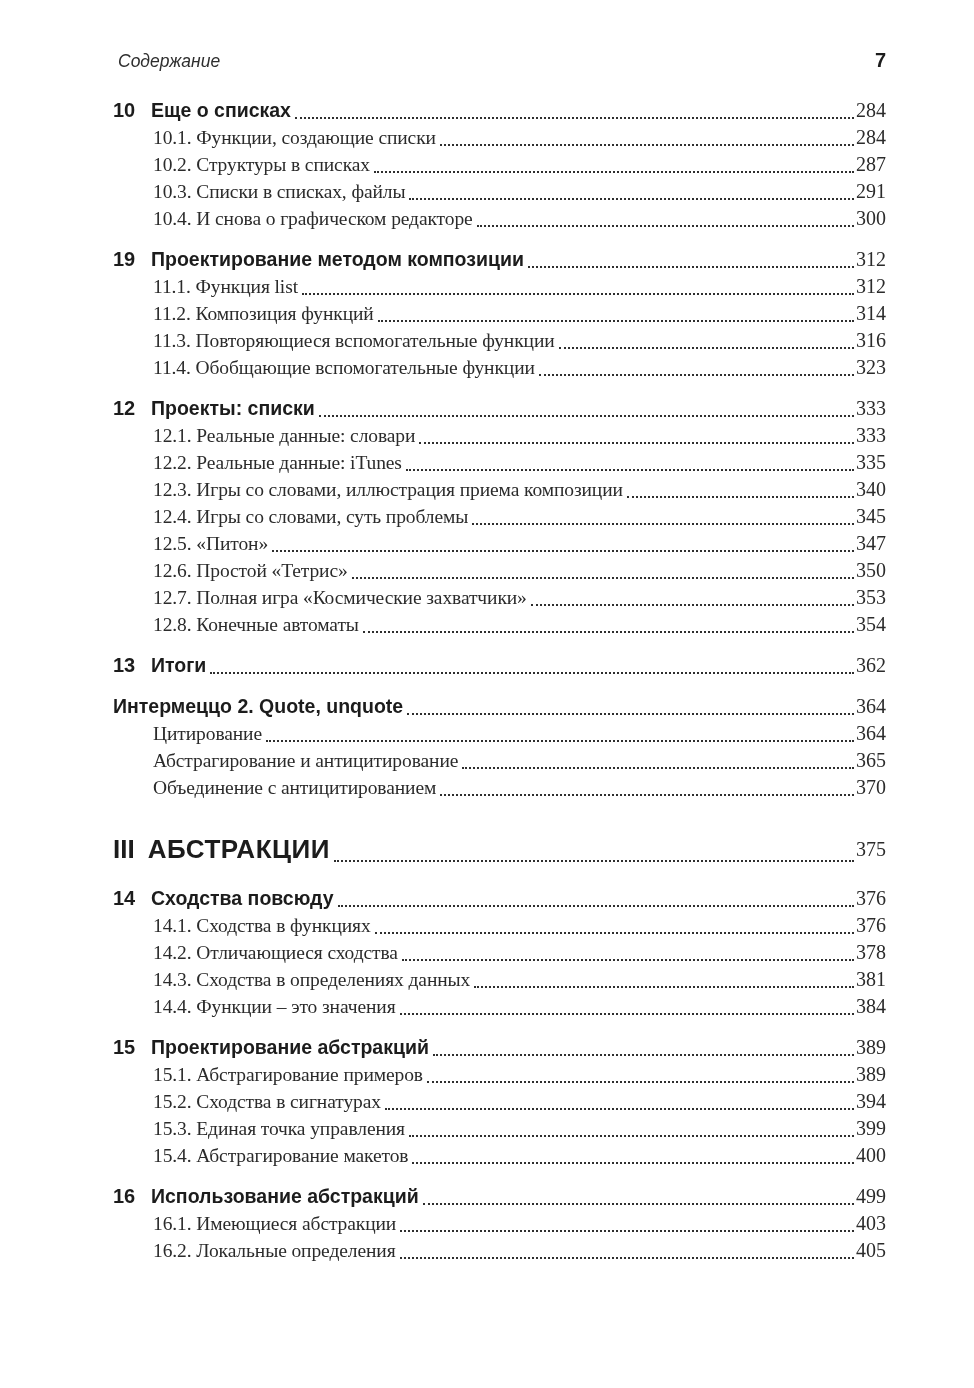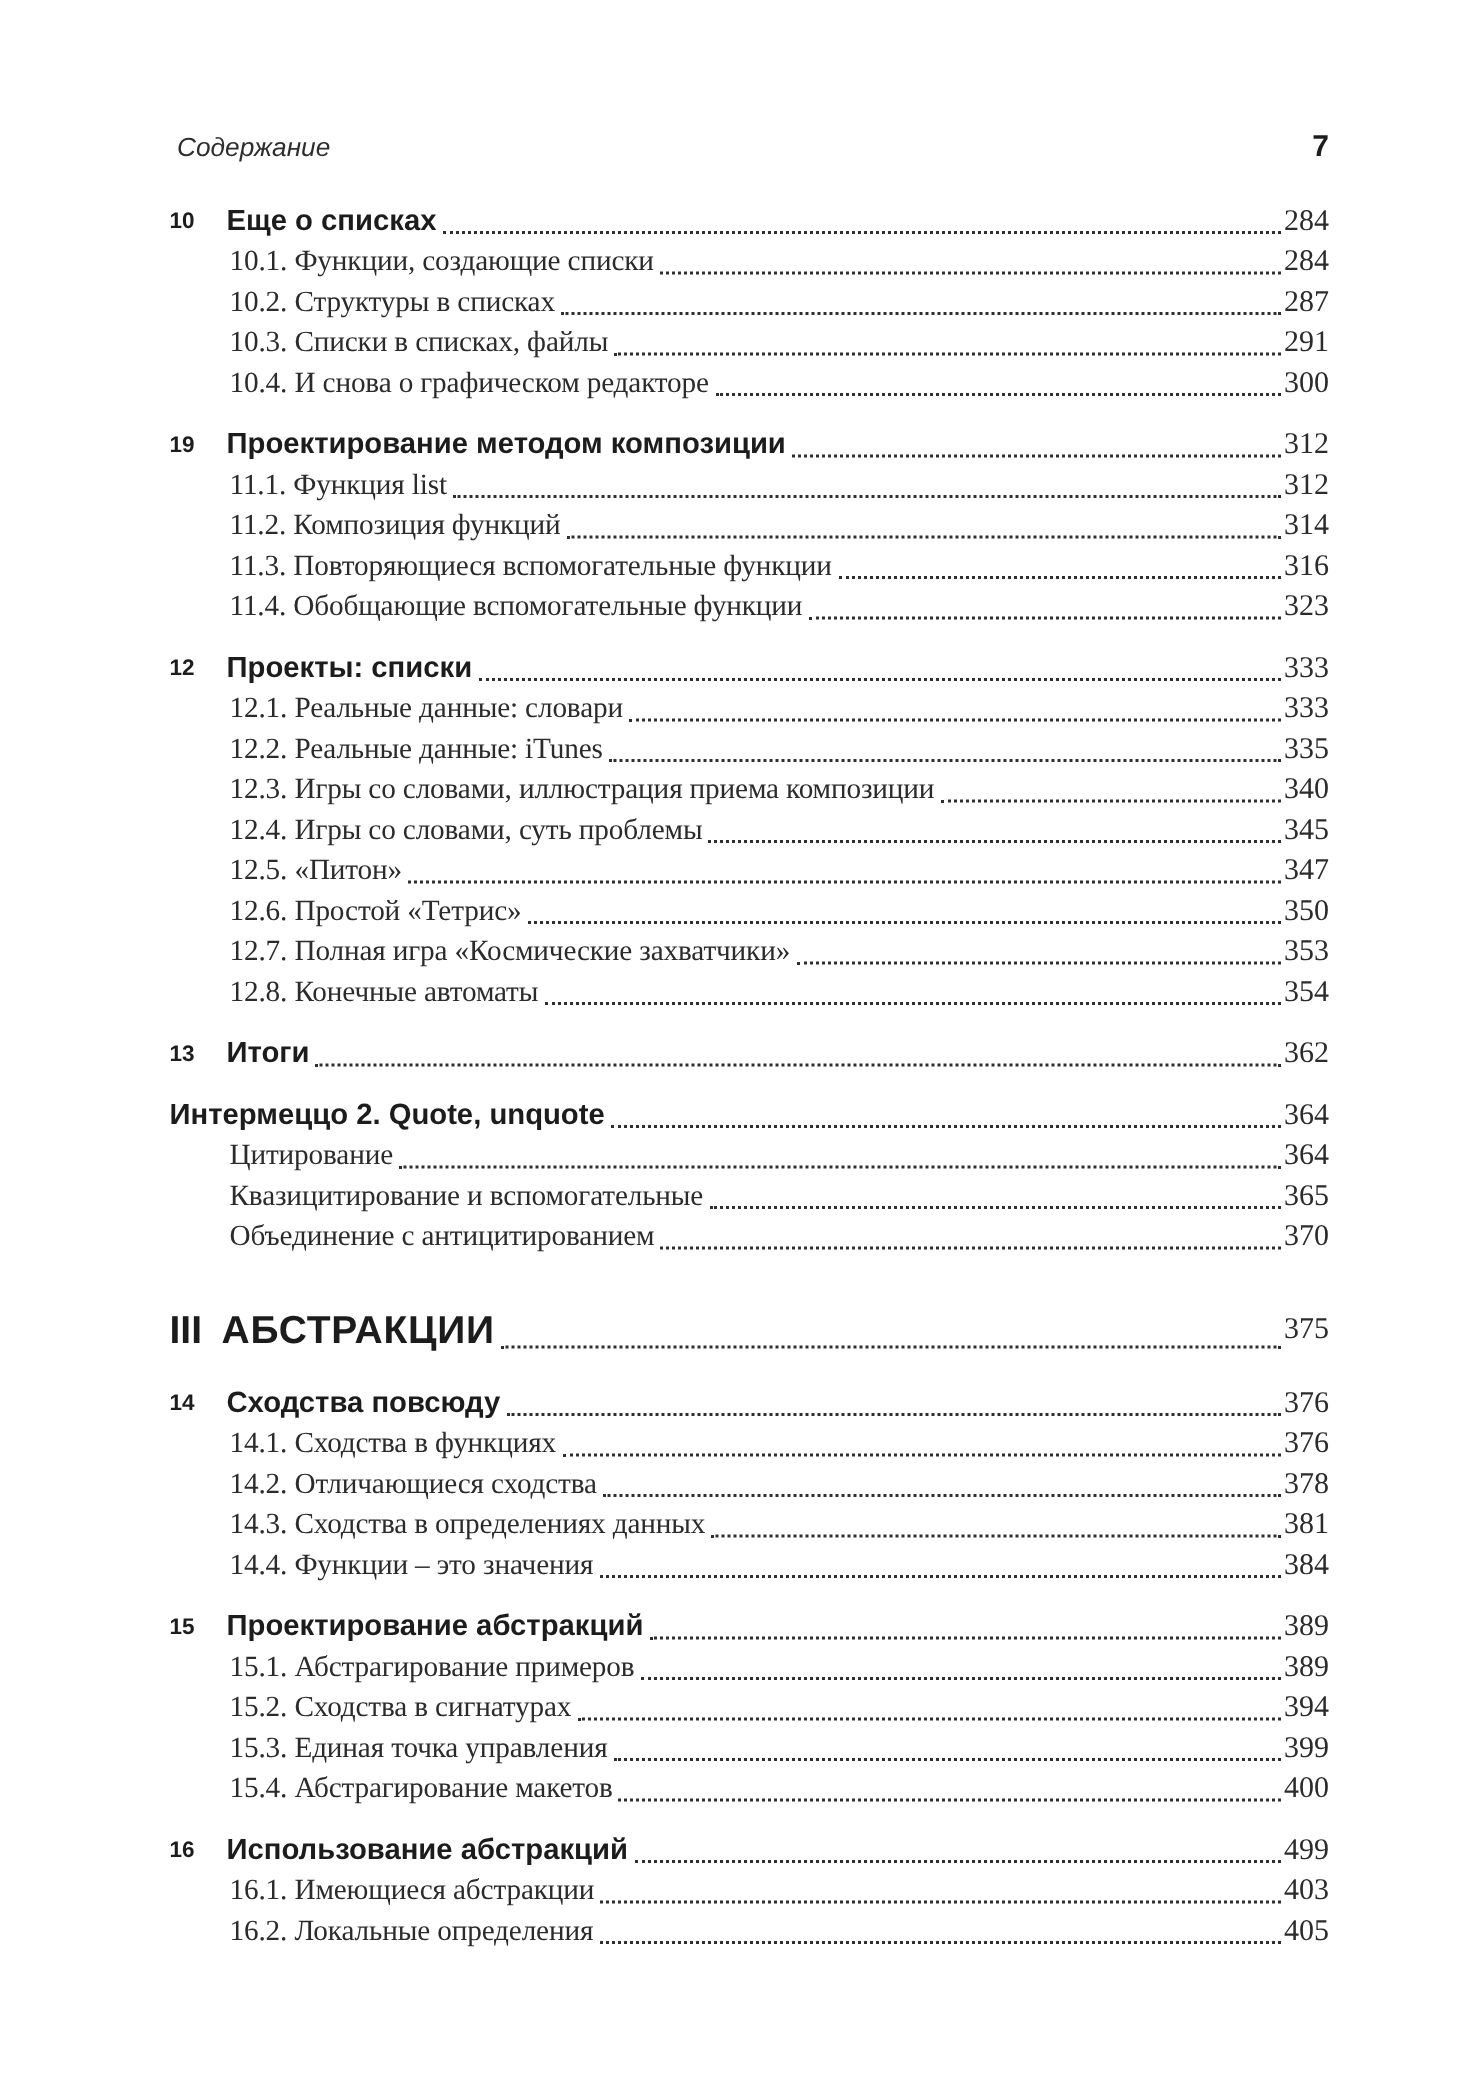--- a/index.html
+++ b/index.html
@@ -5,21 +5,21 @@
   * { margin: 0; padding: 0; box-sizing: border-box; }
   html, body { background: #ffffff; }
   body {
     width: 974px; height: 1388px;
     font-family: "Liberation Serif", serif;
     color: #2b2b2b;
     overflow: hidden;
   }
   .page {
     width: 974px; height: 1388px;
-    padding: 86px 88px 0 113px;
+    padding: 48px 88px 0 113px;
     background: #ffffff;
     overflow: hidden;
   }
   .page-header {
     display: flex;
     justify-content: space-between;
     align-items: baseline;
     line-height: 24px;
   }
   .running-title {
@@ -52,21 +52,21 @@
   .row .pg {
     white-space: nowrap;
     font-size: 20px;
     color: #2b2b2b;
   }
 
   .row.head .num {
     flex: 0 0 38px;
     font-family: "Liberation Sans", sans-serif;
     font-weight: bold;
-    font-size: 15px;
+    font-size: 20px;
     color: #1c1c1c;
   }
   .row.head .title {
     font-family: "Liberation Sans", sans-serif;
     font-weight: bold;
     font-size: 19.5px;
     color: #1c1c1c;
     white-space: nowrap;
     text-align: right;
   }
@@ -239,21 +239,21 @@
       <span class="pg">364</span>
     </div>
 
   <div class="row item">
     <span class="label">Цитирование</span>
     <span class="dots"></span>
     <span class="pg">364</span>
   </div>
 
   <div class="row item">
-    <span class="label">Квазицитирование и вспомогательные</span>
+    <span class="label">Абстрагирование и антицитирование</span>
     <span class="dots"></span>
     <span class="pg">365</span>
   </div>
 
   <div class="row item">
     <span class="label">Объединение с антицитированием</span>
     <span class="dots"></span>
     <span class="pg">370</span>
   </div>
 </section>

